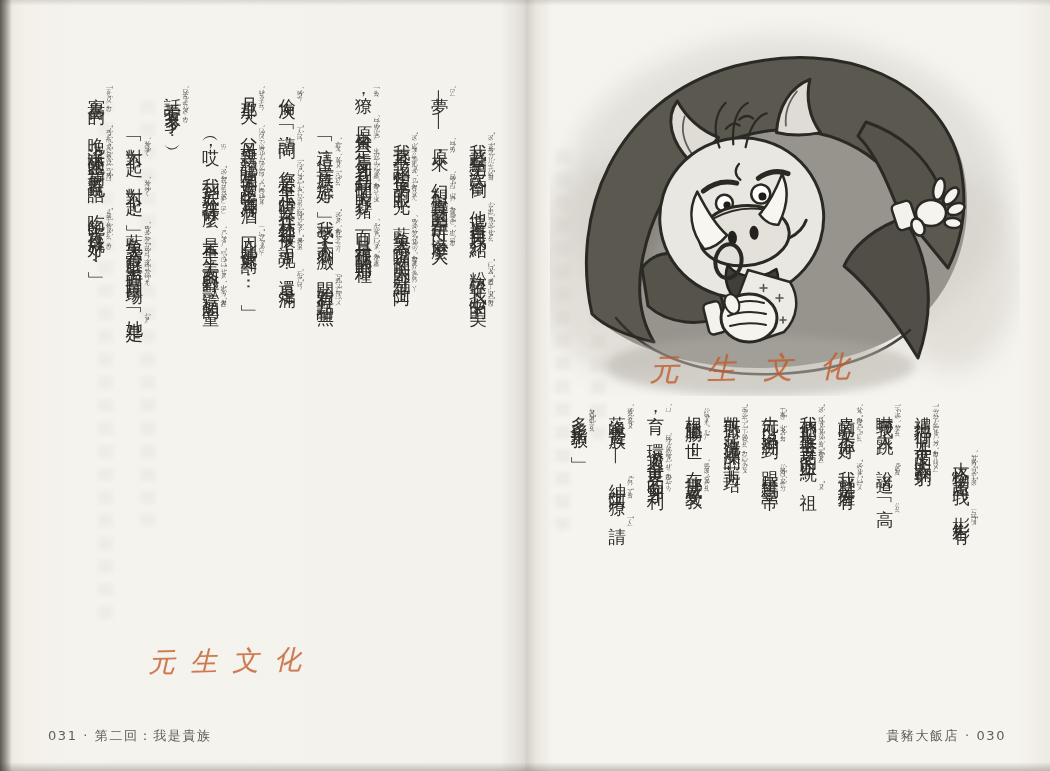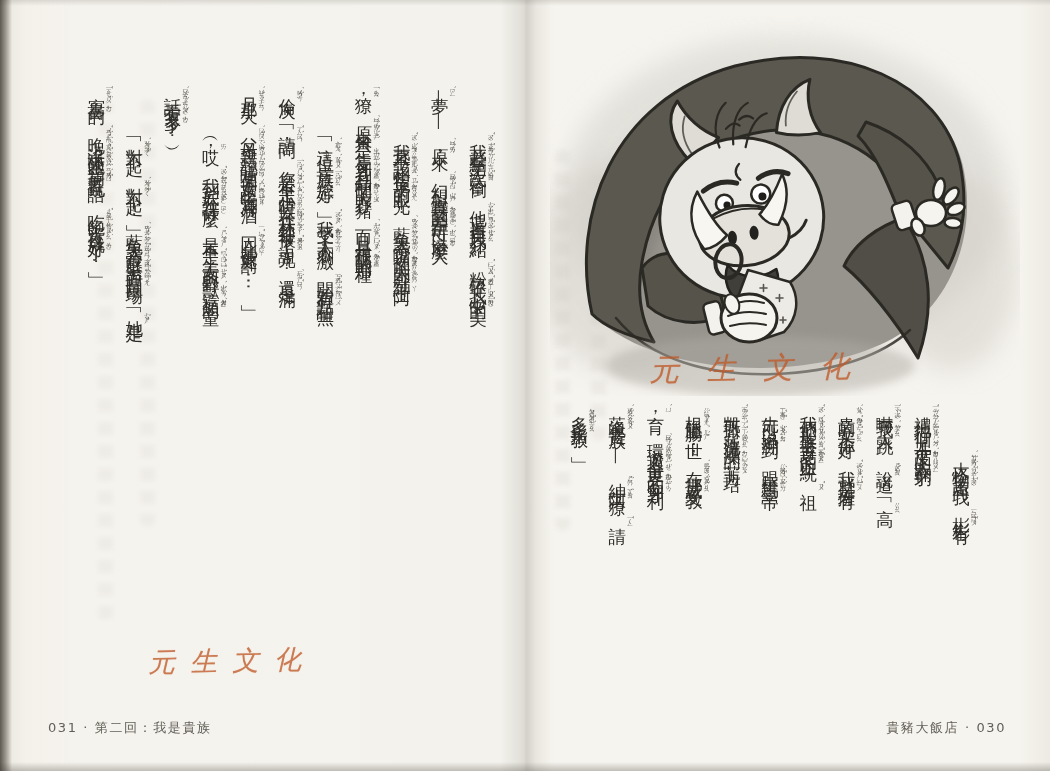--- a/index.html
+++ b/index.html
@@ -33,21 +33,21 @@
     font-weight:500;
   }
   ruby{ruby-position:over;}
   rt{
     font-size:7.5px;letter-spacing:0px;color:#53514b;
     font-family:"DejaVu Sans","Liberation Sans",sans-serif;
   }
   .pn{color:#34332e;}
 
   .footer{
-    position:absolute;bottom:34px;z-index:12;
+    position:absolute;bottom:26px;z-index:12;
     font-size:13px;color:#625f58;letter-spacing:1.6px;
     font-family:"DejaVu Sans","Liberation Sans",sans-serif;
   }
   .footer-left{left:48px;}
   .footer-right{right:44px;margin-top:15px;}
 
   .watermark{
     position:absolute;z-index:20;color:#c05a28;opacity:.78;
     font-style:italic;transform:rotate(-1.2deg);
     font-family:"DejaVu Serif","Liberation Serif",serif;

